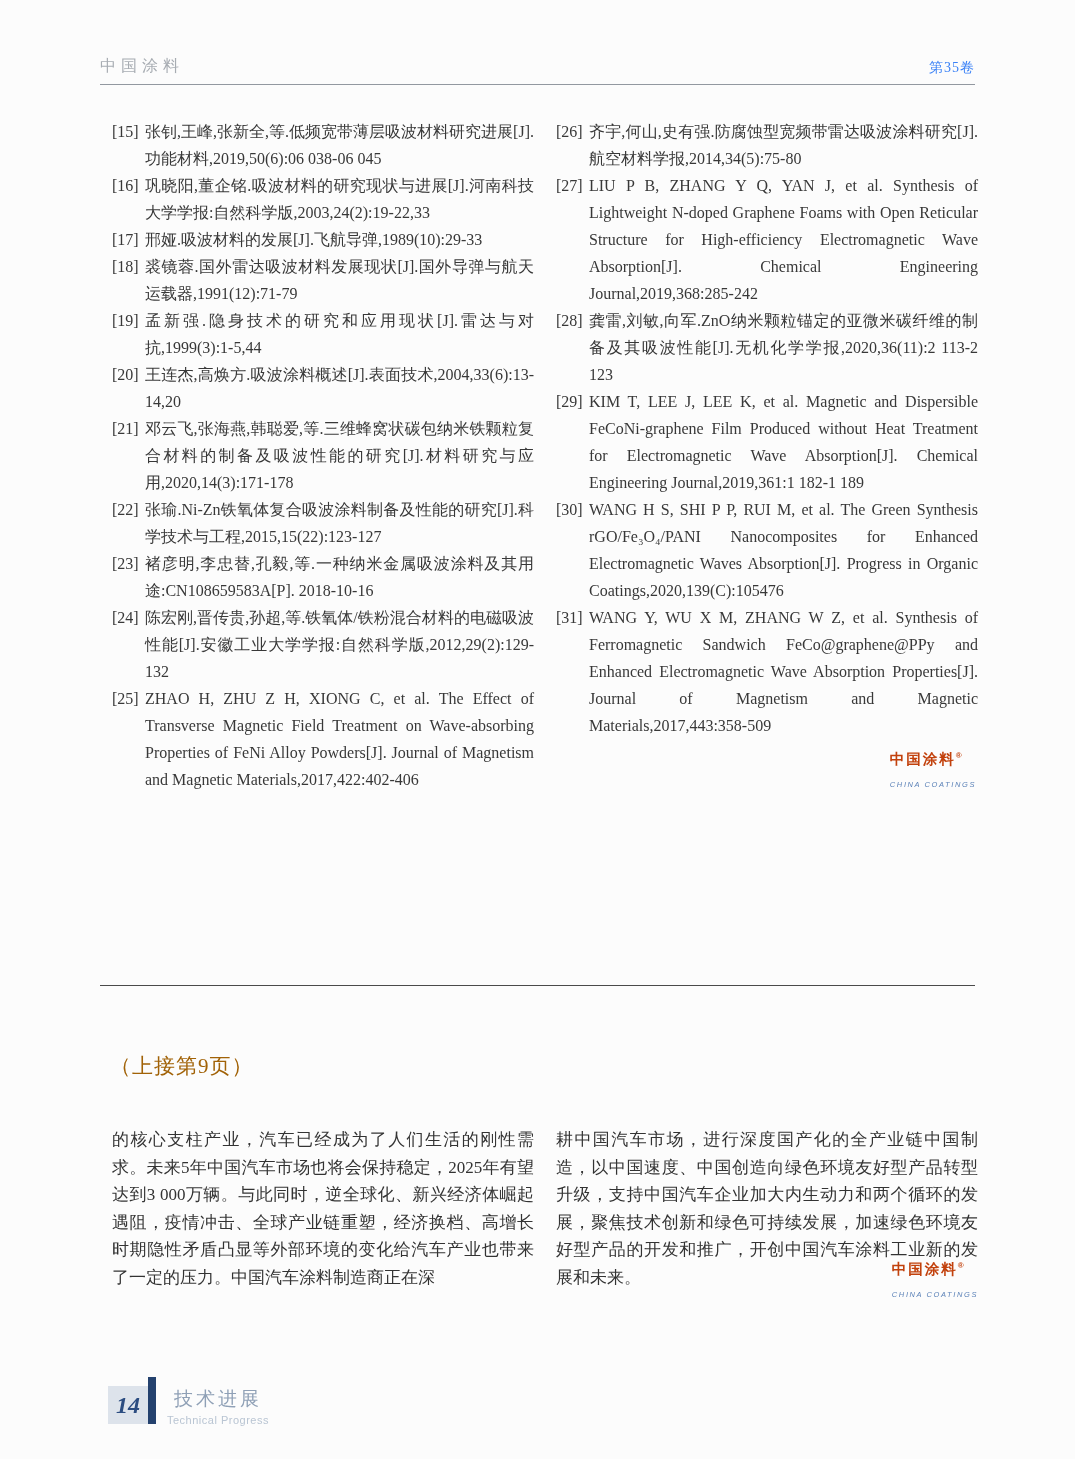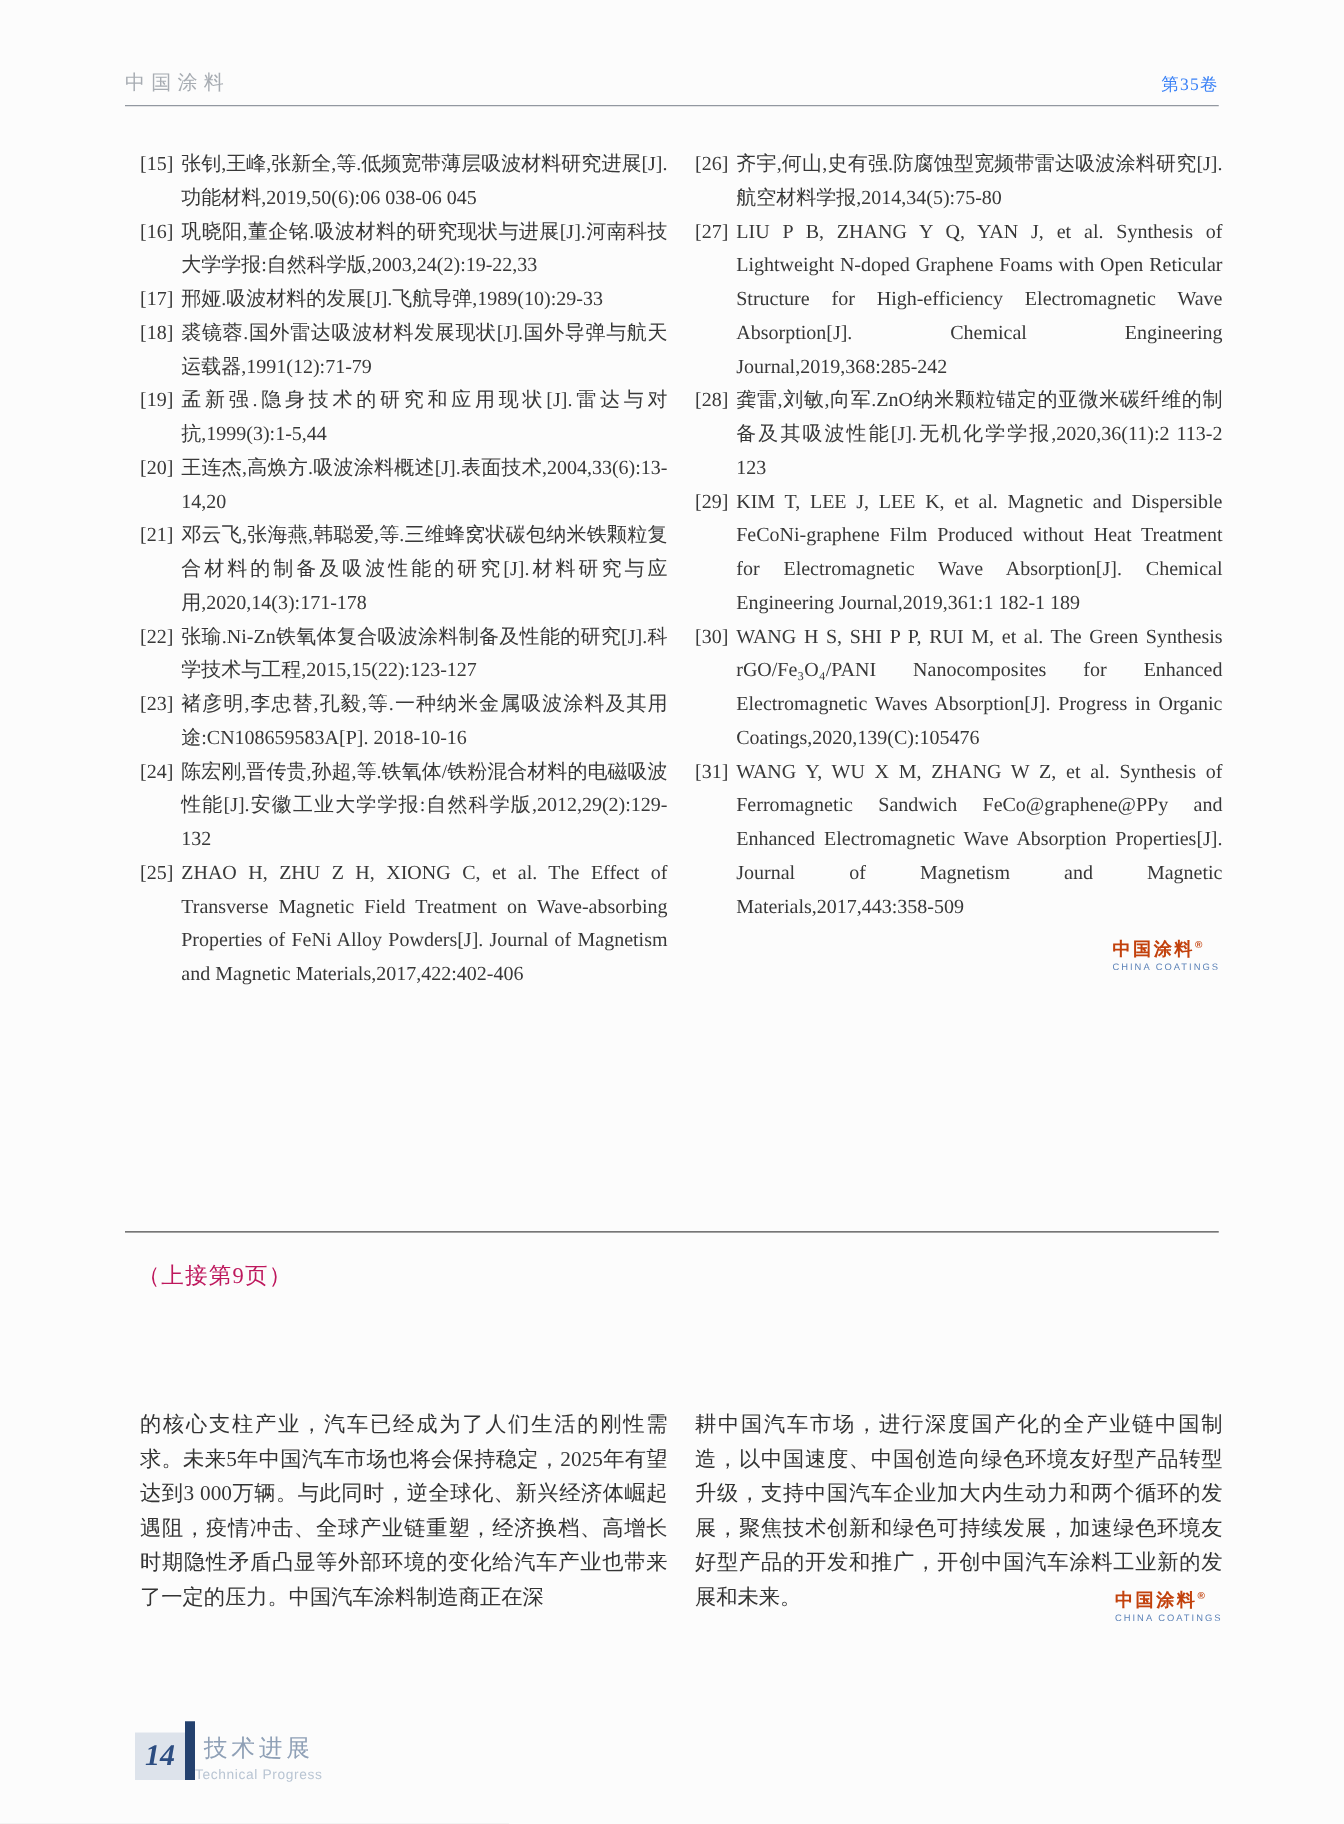--- a/index.html
+++ b/index.html
@@ -61,35 +61,36 @@
     color: #c2410c;
     letter-spacing: 2px;
     white-space: nowrap;
   }
   .logo-top sup { font-size: 8px; letter-spacing: 0; }
   .logo-bottom {
     font-family: "Liberation Sans", "DejaVu Sans", sans-serif;
     font-size: 7.5px;
     color: #5d83b8;
     letter-spacing: 1.6px;
-    margin-top: 1px;
+    margin-top: 13px;
     white-space: nowrap;
+    font-style: italic;
   }
   .refs-logo-row { text-align: right; margin-top: 13px; padding-right: 2px; }
   
   .divider {
     position: absolute;
     top: 985px; left: 100px; right: 100px;
     border-top: 1.5px solid #4a4a4a;
   }
   .continuation-note {
     position: absolute;
-    top: 1008px; left: 110px;
-    font-size: 18px;
-    color: #be185d;
+    top: 1052px; left: 110px;
+    font-size: 21px;
+    color: #a16207;
     letter-spacing: 1px;
   }
   
   .body-cols {
     position: absolute;
     top: 1126px; left: 112px; right: 97px;
     display: flex;
     gap: 22px;
   }
   .body-cols .bcol { flex: 1 1 0; min-width: 0; position: relative; }
@@ -113,21 +114,21 @@
     width: 40px; height: 38px;
     margin-top: 9px;
     background: #dde3eb;
     display: flex; align-items: center; justify-content: center;
     font-style: italic;
     font-weight: bold;
     font-size: 24px;
     color: #2c4d81;
   }
   .badge-bar { width: 8px; height: 47px; background: #24416e; }
-  .footer-titles { margin-top: 9px; }
+  .footer-titles { margin-left: 11px; margin-top: 9px; }
   .footer-cn {
     font-size: 19px;
     color: #8fa0b6;
     letter-spacing: 3px;
   }
   .footer-en {
     font-family: "Liberation Sans", "DejaVu Sans", sans-serif;
     font-size: 11px;
     color: #b9c5d3;
     margin-top: 2px;

